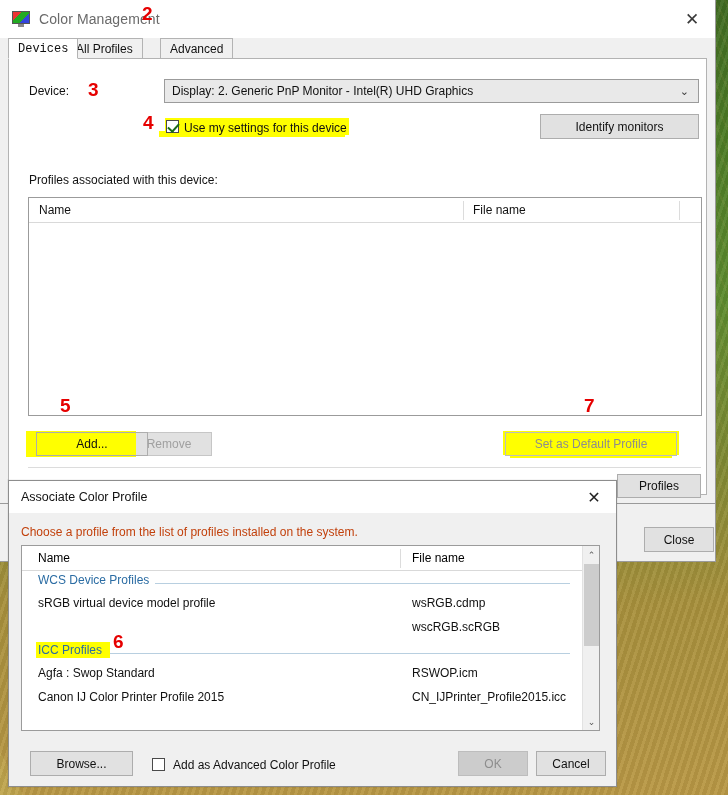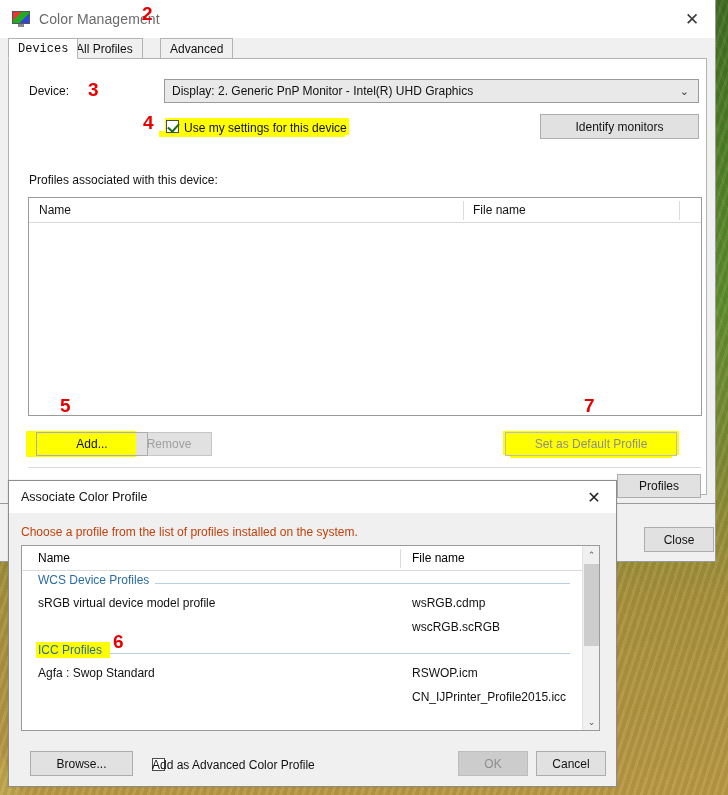--- a/index.html
+++ b/index.html
@@ -238,36 +238,37 @@
       <div class="grp">
         <span class="gl"></span>
         <span class="hl" style="left:14px; top:1px; width:74px; height:16px; z-index:1;"></span>
         <span class="gt" style="background:transparent;">ICC Profiles</span>
       </div>
       <div class="row">
         <span class="c1">Agfa : Swop Standard</span>
         <span class="c2">RSWOP.icm</span>
       </div>
       <div class="row">
+        <span class="c1">Canon IJ Color Printer Profile 2015</span>
         <span class="c2">CN_IJPrinter_Profile2015.icc</span>
       </div>
 
     </div>
 
     <div id="acp-sb">
       <div class="ar" style="top:0;">⌃</div>
       <div class="thumb" style="top:18px; height:82px;"></div>
       <div class="ar" style="bottom:0;">⌄</div>
     </div>
   </div>
 
   <div class="btn" style="left:21px; top:270px; width:103px; height:25px;">Browse...</div>
 
   <div class="cbx" style="left:143px; top:277px;"></div>
-  <span class="lbl" style="left:143px; top:277px;">Add as Advanced Color Profile</span>
+  <span class="lbl" style="left:164px; top:277px;">Add as Advanced Color Profile</span>
 
   <div class="btn gray" style="left:449px; top:270px; width:70px; height:25px;">OK</div>
   <div class="btn" style="left:527px; top:270px; width:70px; height:25px;">Cancel</div>
 </div>
 
 <span class="annot" style="left:142px; top:3px;">2</span>
 <span class="annot" style="left:88px;  top:79px;">3</span>
 <span class="annot" style="left:143px; top:112px;">4</span>
 <span class="annot" style="left:60px;  top:395px;">5</span>
 <span class="annot" style="left:113px; top:631px;">6</span>

